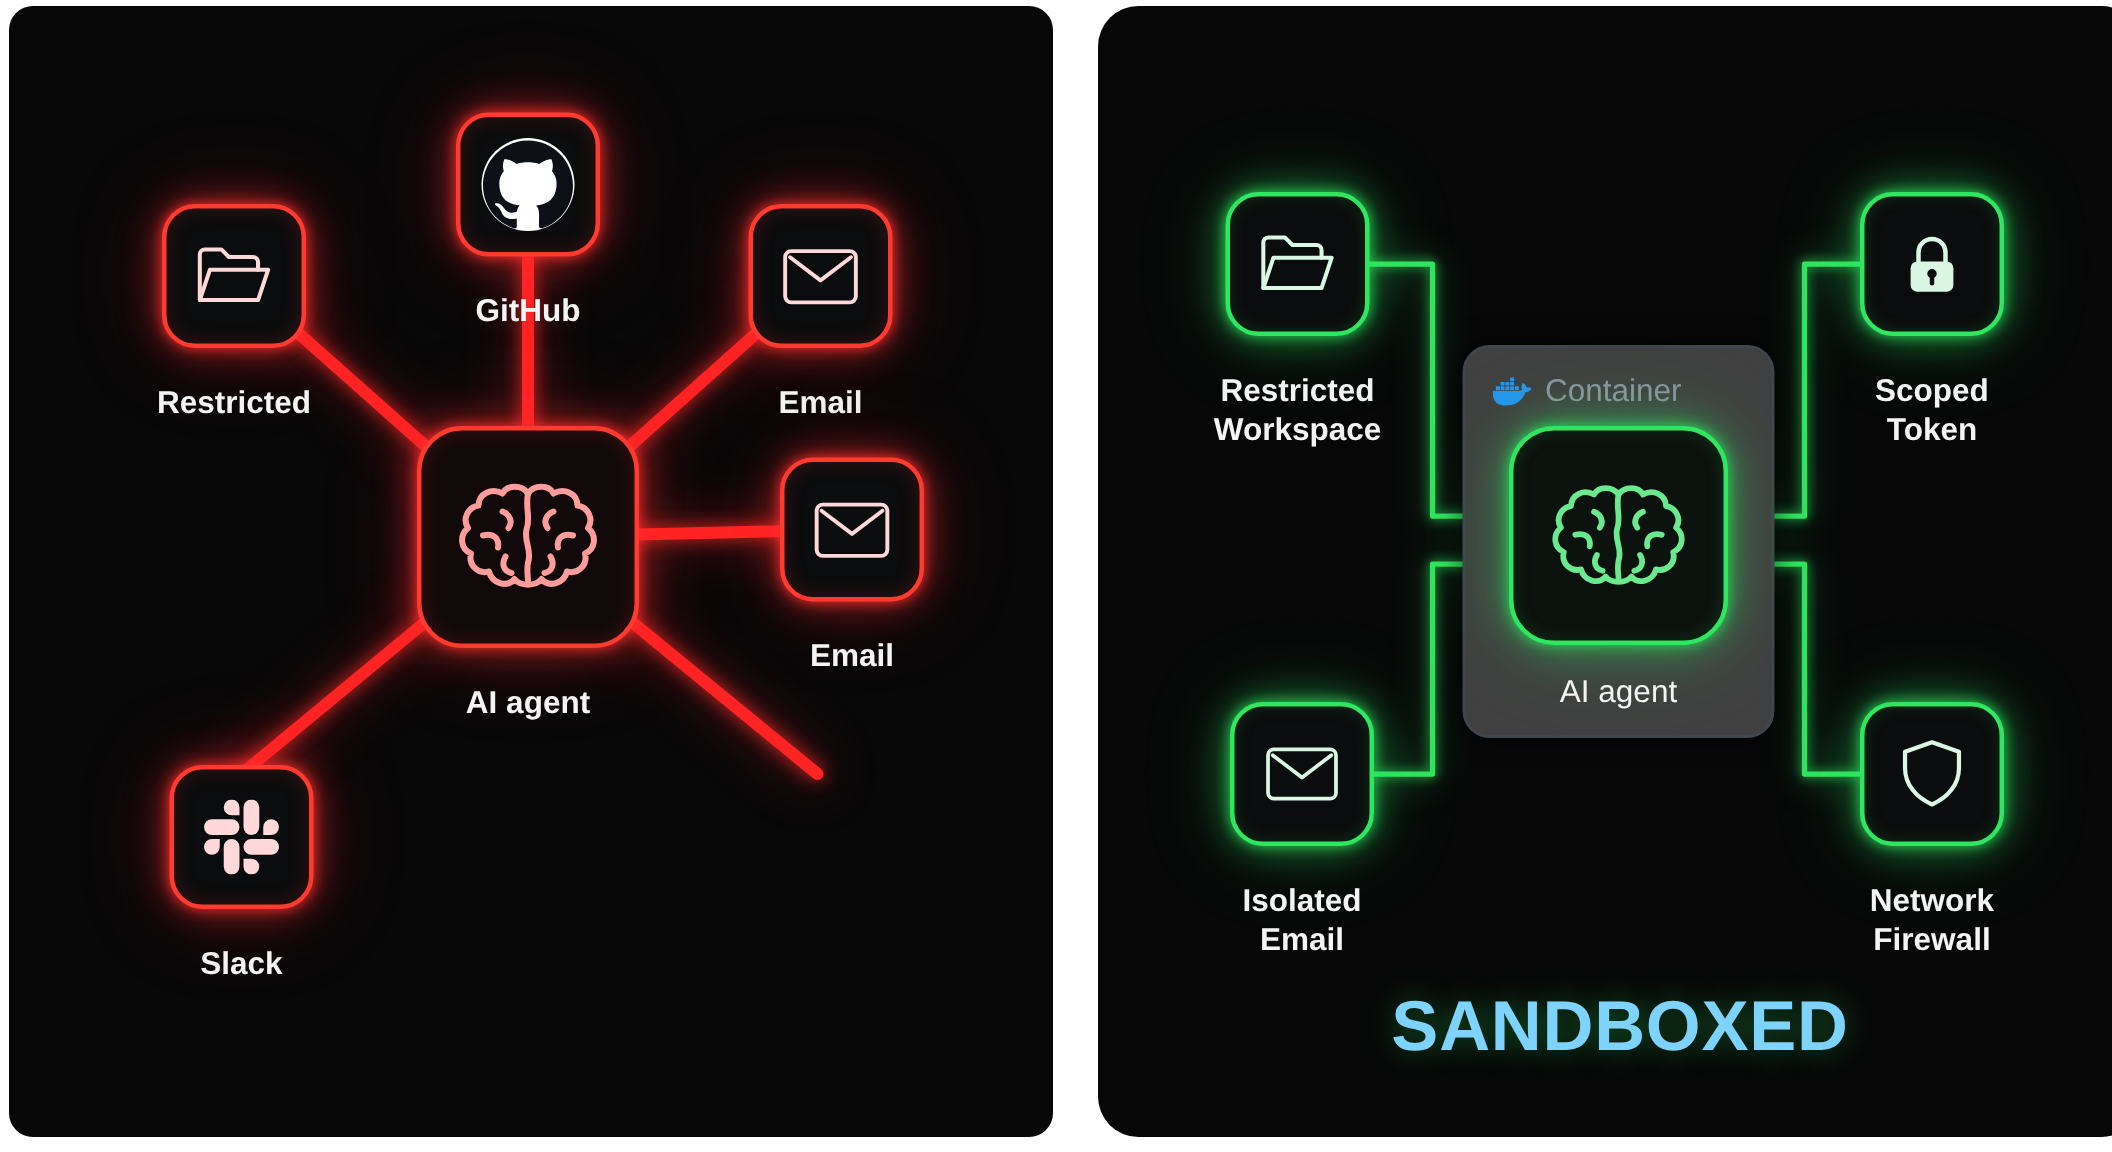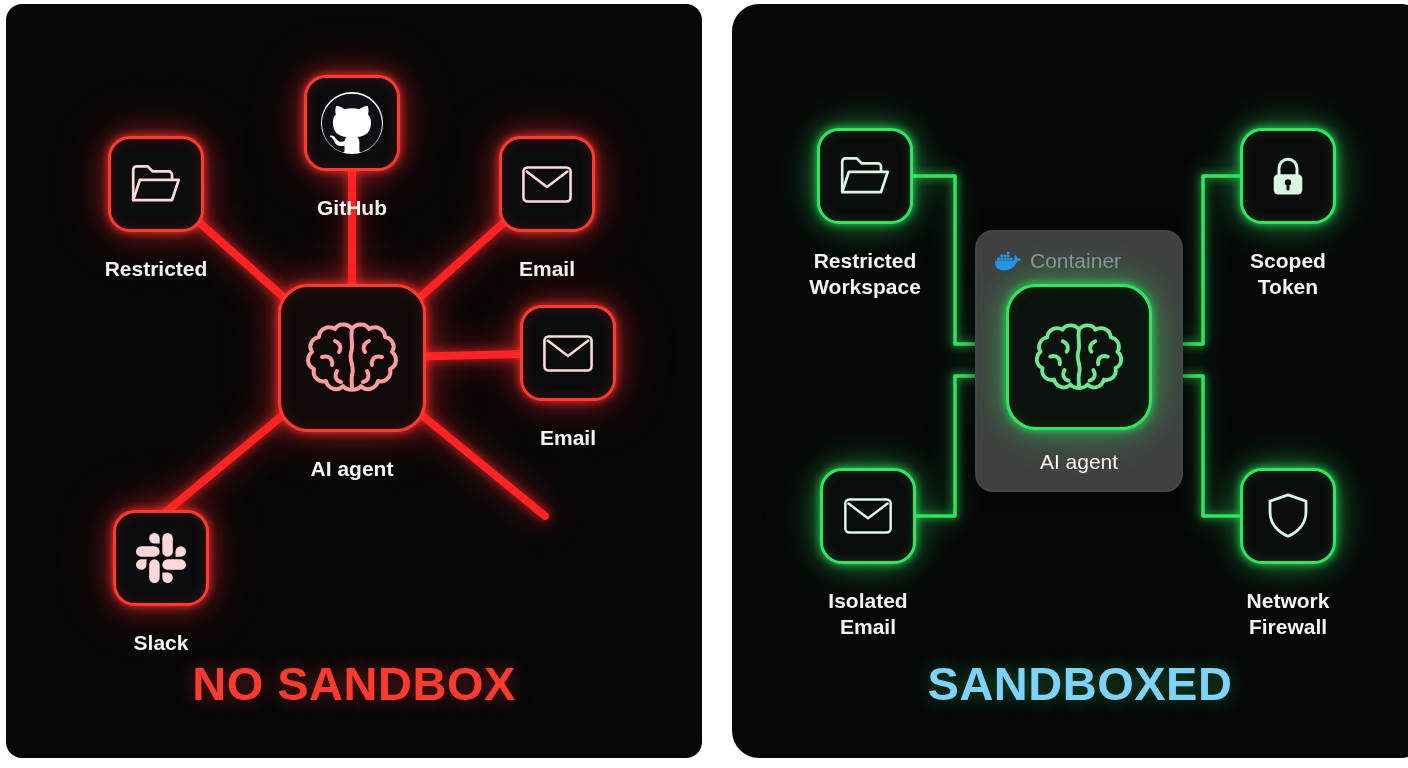--- a/index.html
+++ b/index.html
@@ -117,21 +117,20 @@
     <div class="node" style="left:65px; top:464px;margin-top:42px;">
       <div class="box box-red">
         <svg viewBox="0 0 24 24" width="50" height="50" fill="currentColor">
           <path d="M5.042 15.165a2.528 2.528 0 0 1-2.52 2.523A2.528 2.528 0 0 1 0 15.165a2.527 2.527 0 0 1 2.522-2.52h2.52v2.52zM6.313 15.165a2.527 2.527 0 0 1 2.521-2.52 2.527 2.527 0 0 1 2.521 2.52v6.313A2.528 2.528 0 0 1 8.834 24a2.528 2.528 0 0 1-2.521-2.522v-6.313zM8.834 5.042a2.528 2.528 0 0 1-2.521-2.52A2.528 2.528 0 0 1 8.834 0a2.528 2.528 0 0 1 2.521 2.522v2.52H8.834zM8.834 6.313a2.528 2.528 0 0 1 2.521 2.521 2.528 2.528 0 0 1-2.521 2.521H2.522A2.528 2.528 0 0 1 0 8.834a2.528 2.528 0 0 1 2.522-2.521h6.312zM18.956 8.834a2.528 2.528 0 0 1 2.522-2.521A2.528 2.528 0 0 1 24 8.834a2.528 2.528 0 0 1-2.522 2.521h-2.522V8.834zM17.688 8.834a2.528 2.528 0 0 1-2.523 2.521 2.527 2.527 0 0 1-2.52-2.521V2.522A2.527 2.527 0 0 1 15.165 0a2.528 2.528 0 0 1 2.523 2.522v6.312zM15.165 18.956a2.528 2.528 0 0 1 2.523 2.522A2.528 2.528 0 0 1 15.165 24a2.527 2.527 0 0 1-2.52-2.522v-2.522h2.52zM15.165 17.688a2.527 2.527 0 0 1-2.52-2.523 2.526 2.526 0 0 1 2.52-2.52h6.313A2.527 2.527 0 0 1 24 15.165a2.528 2.528 0 0 1-2.522 2.523h-6.313z"></path>
         </svg>
       </div>
       <div class="label">Slack</div>
     </div>
 
 
-    <div class="title title-red">NO SANDBOX</div>
   </section>
 
   <section class="panel" id="panel-right">
 
     <svg class="wires wires-green" width="696" height="754">
       <g stroke="#2ee65f" stroke-width="3.5" fill="none" stroke-linecap="round" stroke-linejoin="round">
         <polyline points="181,172 223,172 223,340 244,340"></polyline>
         <polyline points="508,172 471,172 471,340 450,340"></polyline>
         <polyline points="184,512 223,512 223,372 244,372"></polyline>
         <polyline points="508,512 471,512 471,372 450,372"></polyline>

